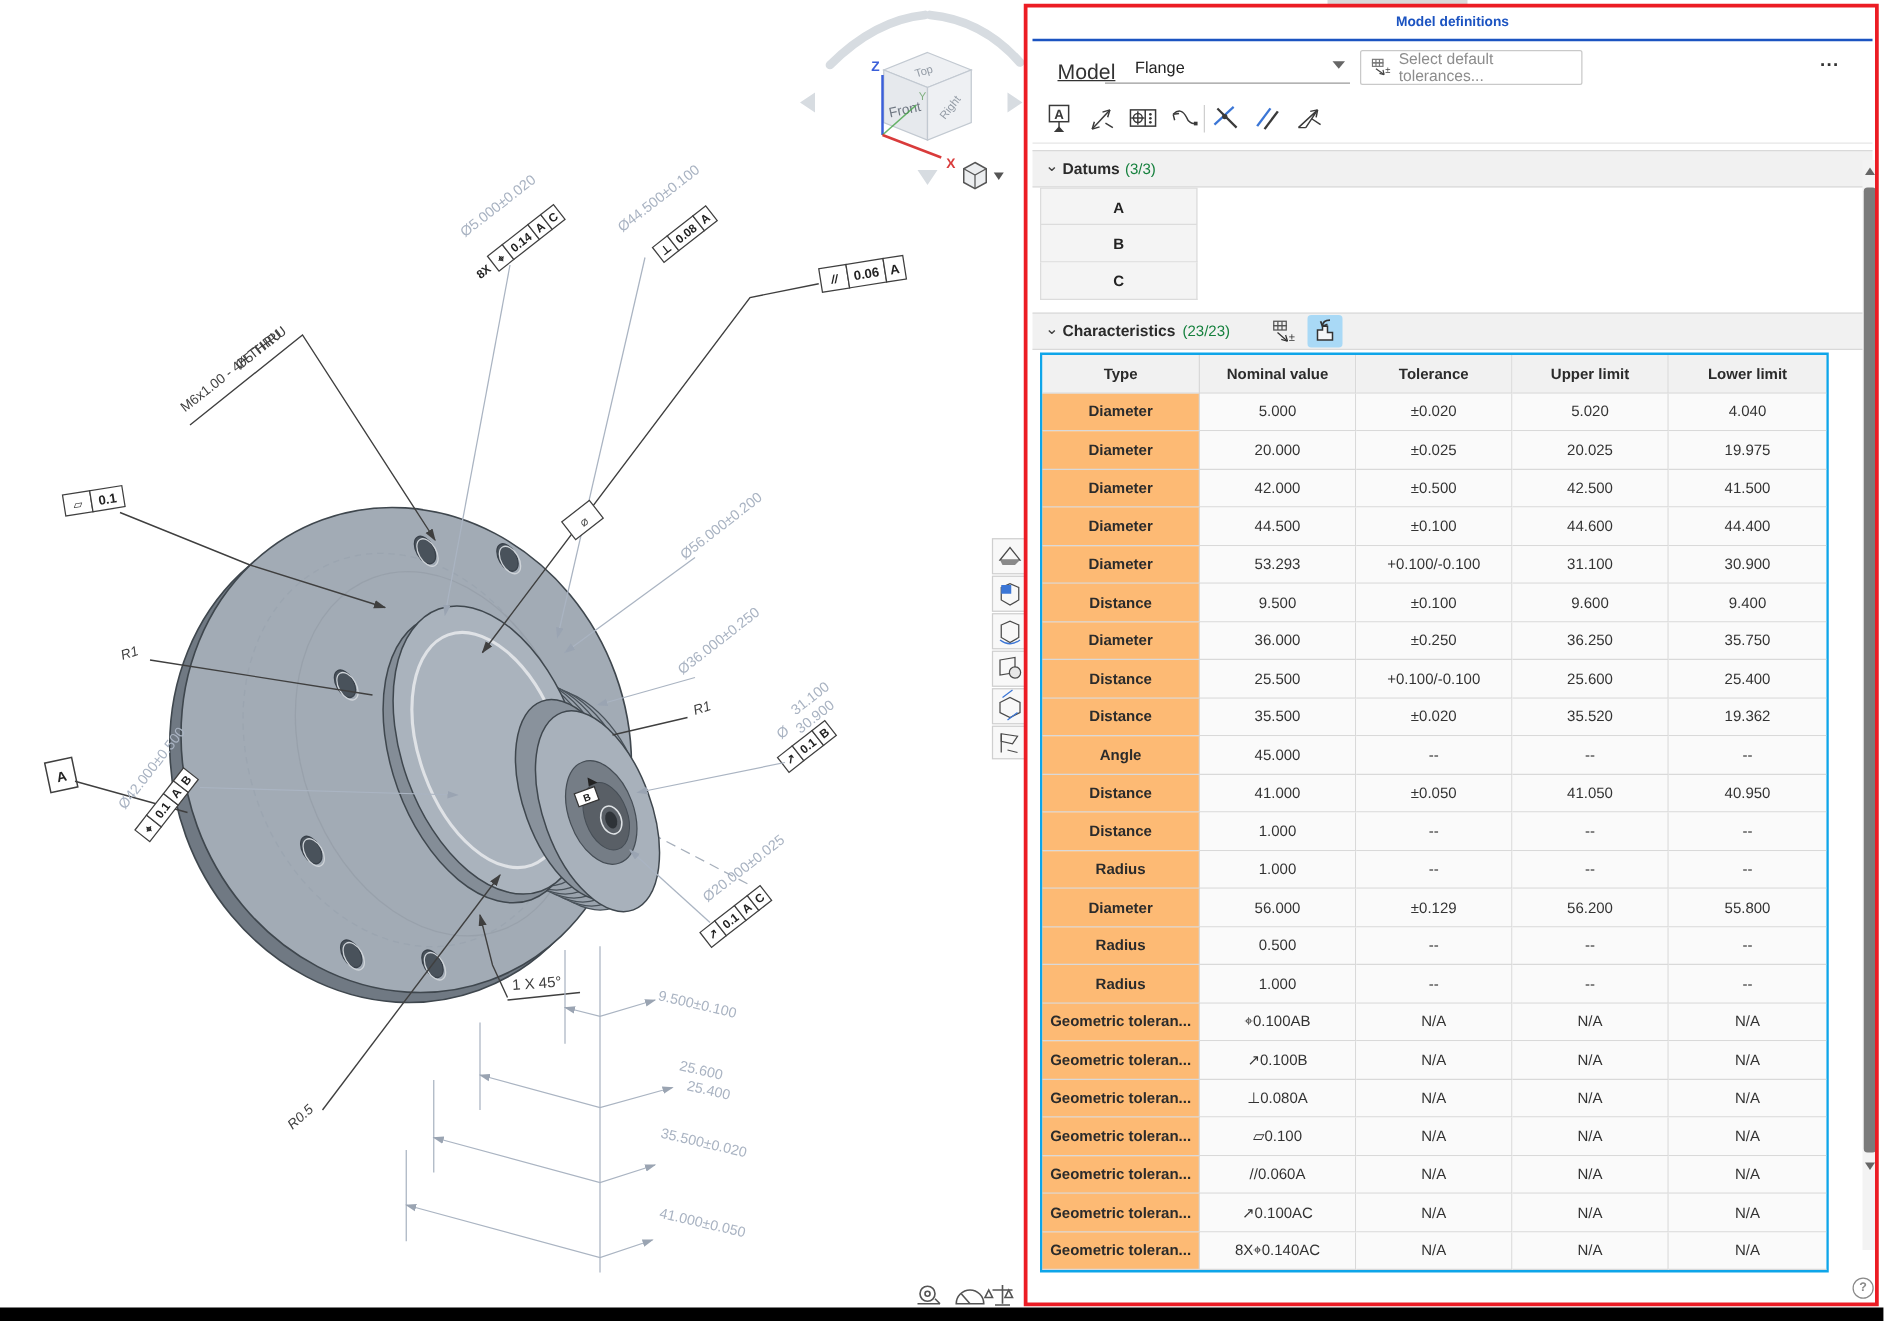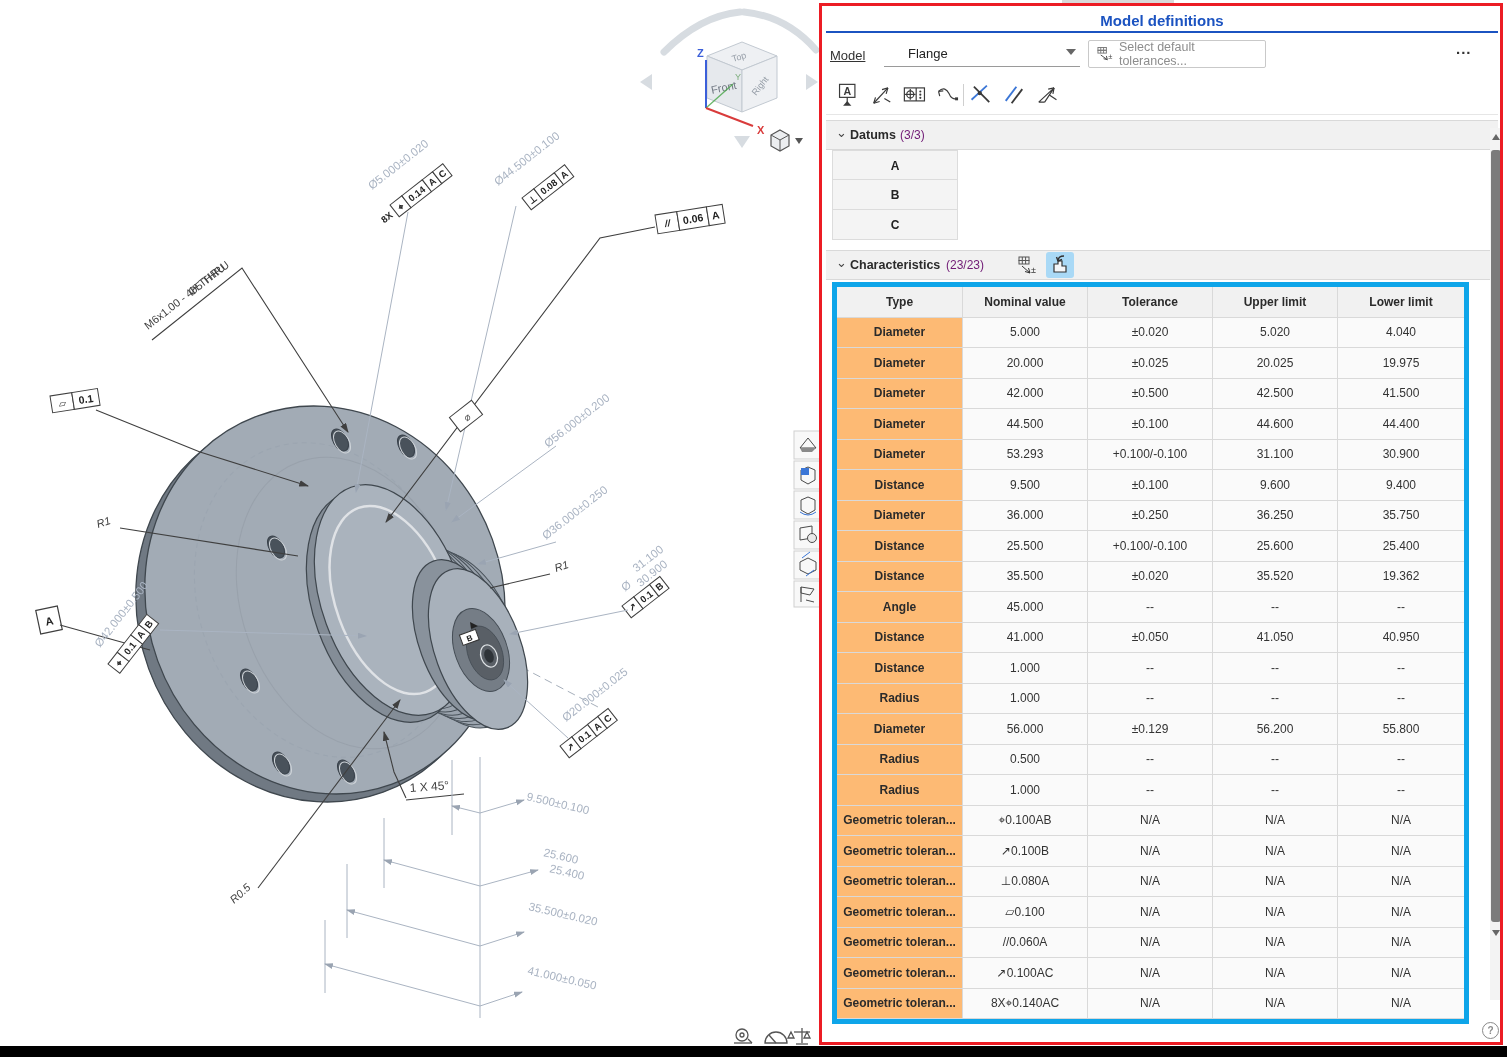--- a/index.html
+++ b/index.html
@@ -2,49 +2,49 @@
 <html><head>
 <meta charset="utf-8">
 <style>
   html,body{margin:0;padding:0;background:#fff;}
   .canvas{position:relative;width:1507px;height:1057px;background:#fff;overflow:hidden;
           font-family:"Liberation Sans","DejaVu Sans",sans-serif;color:#222;}
   .abs{position:absolute;}
   
   .panel{position:absolute;left:826px;top:6px;width:672px;height:1036px;background:#fff;z-index:5;}
   .panel-title{position:absolute;left:0;top:6px;width:100%;text-align:center;color:#1b53c1;
-               font-weight:bold;font-size:15px;}
+               font-weight:bold;font-size:11px;}
   .panel-rule{position:absolute;left:0;top:25px;width:100%;height:2px;background:#1b53c1;}
-  .model-label{position:absolute;left:4px;top:42px;font-size:13px;color:#333;text-decoration:underline;}
+  .model-label{position:absolute;left:20px;top:42px;font-size:17px;color:#333;text-decoration:underline;}
   .model-dd{position:absolute;left:58px;top:36px;width:196px;height:24px;border-bottom:1px solid #9a9a9a;
             font-size:13px;color:#222;cursor:pointer;}
   .model-dd .val{position:absolute;left:24px;top:4px;}
   .model-dd .caret{position:absolute;right:4px;top:7px;width:0;height:0;border-left:5px solid transparent;
             border-right:5px solid transparent;border-top:6px solid #666;}
   .tol-btn{position:absolute;left:262px;top:34px;width:178px;height:28px;border:1px solid #c9c9c9;
            border-radius:2px;background:#fff;display:flex;align-items:center;gap:6px;padding:0 8px;
            box-sizing:border-box;color:#8d8d8d;font-size:12.5px;cursor:pointer;}
   .overflow-btn{position:absolute;left:630px;top:34px;font-size:15px;font-weight:bold;color:#333;
            letter-spacing:1px;cursor:pointer;}
   .pm-toolbar{position:absolute;left:0;top:70px;width:100%;height:38px;border-bottom:1px solid #e6e6e6;}
   .pm-btn{position:absolute;top:6px;width:26px;height:26px;cursor:pointer;}
   .pm-sep{position:absolute;left:137px;top:8px;width:1px;height:22px;background:#cfcfcf;}
   .sect-head{position:absolute;left:0;width:100%;height:30px;background:#f1f1f1;
              border-top:1px solid #d9d9d9;border-bottom:1px solid #d9d9d9;box-sizing:border-box;}
   .sect-head .chev{position:absolute;left:10px;top:4px;font-size:13px;color:#444;cursor:pointer;}
   .sect-head .ttl{position:absolute;left:24px;top:7px;font-size:12.5px;font-weight:bold;color:#2b2b2b;}
-  .sect-head .cnt{position:absolute;top:7px;font-size:12px;color:#701a75;}
+  .sect-head .cnt{position:absolute;top:7px;font-size:12px;color:#15803d;}
   .datum-col{position:absolute;left:6px;top:144px;width:126px;}
   .datum-cell{width:100%;height:30px;background:#f4f4f4;border:1px solid #dcdcdc;border-top:none;
               box-sizing:border-box;text-align:center;line-height:30px;font-weight:bold;font-size:12px;
               cursor:pointer;}
   .datum-cell:first-child{border-top:1px solid #dcdcdc;}
   .char-grid{position:absolute;left:6px;top:276px;width:627px;display:grid;
              grid-template-columns:126px 125px 125px 125px 126px;grid-auto-rows:30.5px;
-             border:5px solid #0ea5e9;box-sizing:content-box;font-size:12px;}
+             border:2px solid #0ea5e9;box-sizing:content-box;font-size:12px;}
   .cg-cell{border-right:1px solid #d9d9d9;border-bottom:1px solid #d9d9d9;display:flex;
            align-items:center;justify-content:center;background:#fafafa;color:#333;}
   .cg-cell:nth-child(5n){border-right:none;}
   .cg-head{background:#f1f1f1;font-weight:bold;color:#2b2b2b;}
   .cg-type{background:#fdba74;font-weight:bold;color:#2b2b2b;}
   .scrollbar{position:absolute;left:664px;top:122px;width:12px;height:872px;background:#f3f3f3;}
   .sb-thumb{position:absolute;left:1px;top:22px;width:10px;height:772px;background:#7b7b7b;border-radius:3px;}
   .sb-arrow{position:absolute;left:2px;width:0;height:0;border-left:4px solid transparent;
             border-right:4px solid transparent;}
   .sb-up{top:6px;border-bottom:6px solid #666;}

